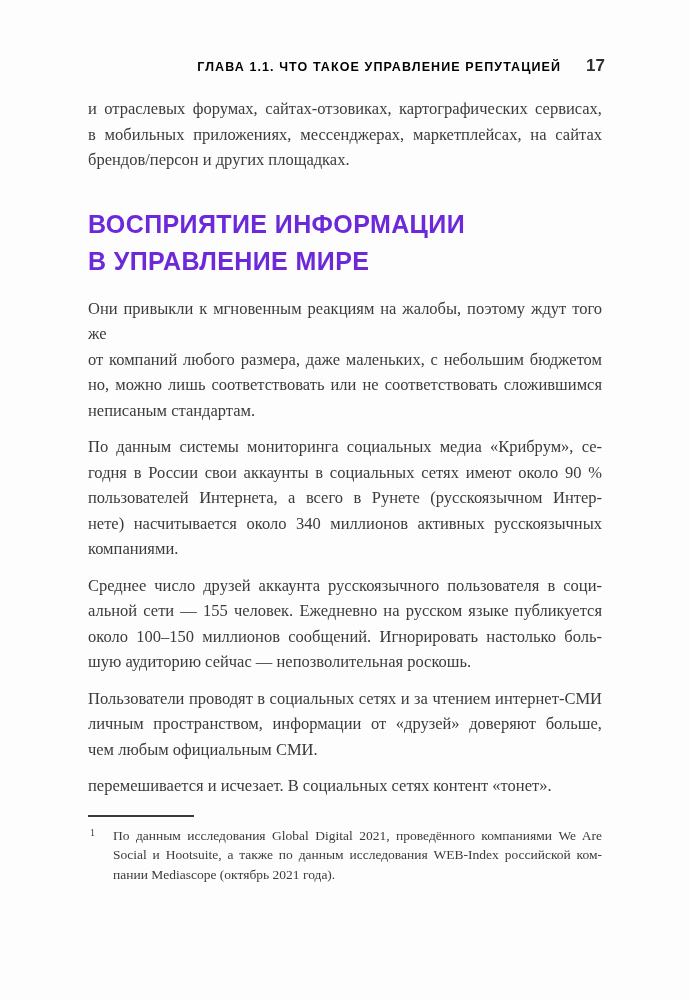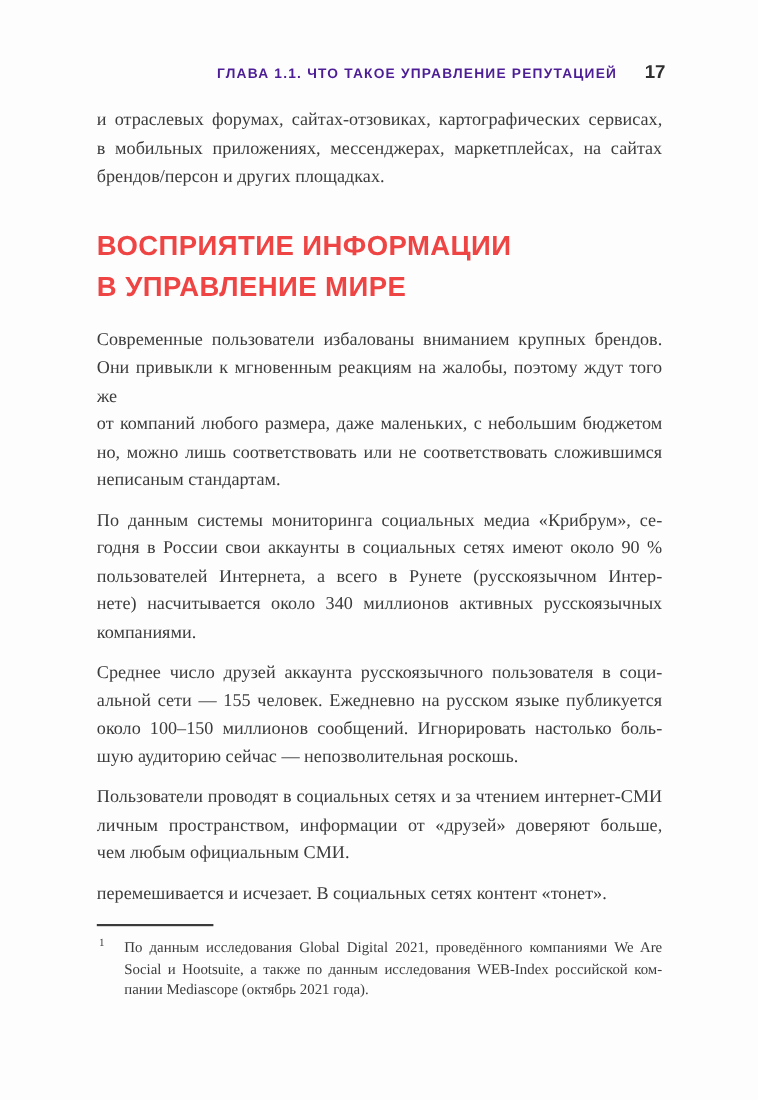--- a/index.html
+++ b/index.html
@@ -24,21 +24,21 @@
     display: flex;
     justify-content: flex-end;
     align-items: baseline;
     gap: 25px;
   }
   .chapter-title {
     font-family: "Liberation Sans", "DejaVu Sans", sans-serif;
     font-size: 12.5px;
     font-weight: 600;
     letter-spacing: 1.1px;
-    color: #4c1d95;
+    color: #000000;
     white-space: nowrap;
   }
   .page-number {
     font-family: "Liberation Sans", "DejaVu Sans", sans-serif;
     font-size: 17px;
     font-weight: 700;
     color: #2f2f2f;
   }
   
   .content {
@@ -56,21 +56,21 @@
     text-align-last: justify;
     overflow: hidden;
   }
   .line.last { text-align-last: left; }
   .section-heading {
     font-family: "Liberation Sans", "DejaVu Sans", sans-serif;
     font-size: 25px;
     font-weight: bold;
     letter-spacing: 0.4px;
     line-height: 37px;
-    color: #ef4444;
+    color: #6d28d9;
     margin: 33px 0 16px 0;
   }
   
   .footnote-block { margin-top: 16px; }
   .footnote-rule {
     width: 106px;
     height: 2px;
     background: #3a3a3a;
     margin-bottom: 9px;
   }
@@ -110,21 +110,20 @@
         <div class="line last">брендов/персон и других площадках.</div>
       </div>
 
     <h1 class="section-heading">
       <span>ВОСПРИЯТИЕ ИНФОРМАЦИИ</span><br>
       <span>В УПРАВЛЕНИЕ МИРЕ</span>
     </h1>
 
     <div>
         <div class="paragraph">
-          <div class="line">Современные пользователи избалованы вниманием крупных брендов.</div>
           <div class="line">Они привыкли к мгновенным реакциям на жалобы, поэтому ждут того же</div>
           <div class="line">от компаний любого размера, даже маленьких, с небольшим бюджетом</div>
           <div class="line">но, можно лишь соответствовать или не соответствовать сложившимся</div>
           <div class="line last">неписаным стандартам.</div>
         </div>
         <div class="paragraph">
           <div class="line">По данным системы мониторинга социальных медиа «Крибрум», се-</div>
           <div class="line">годня в России свои аккаунты в социальных сетях имеют около 90 %</div>
           <div class="line">пользователей Интернета, а всего в Рунете (русскоязычном Интер-</div>
           <div class="line">нете) насчитывается около 340 миллионов активных русскоязычных</div>

